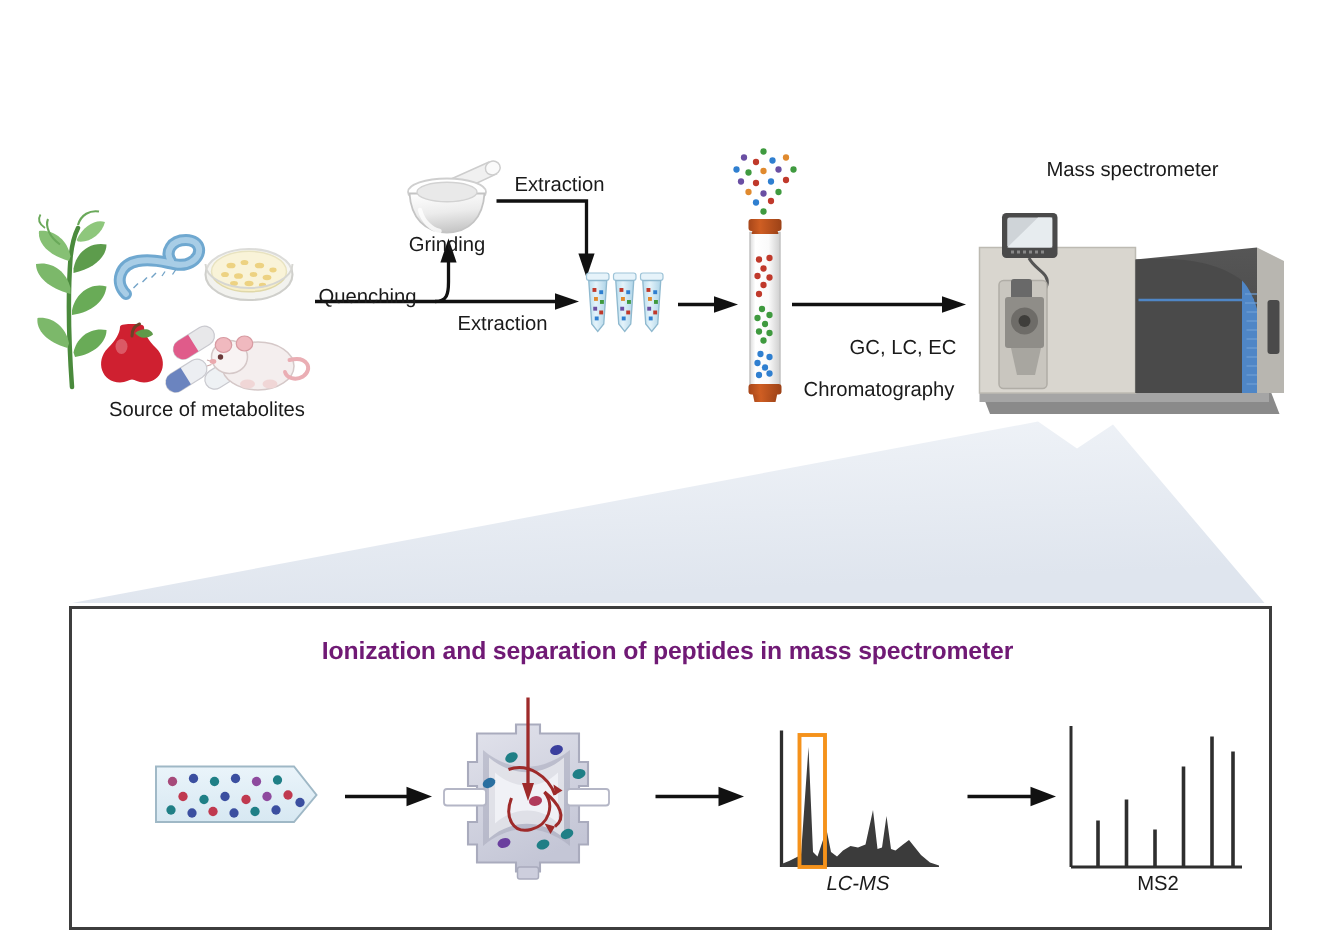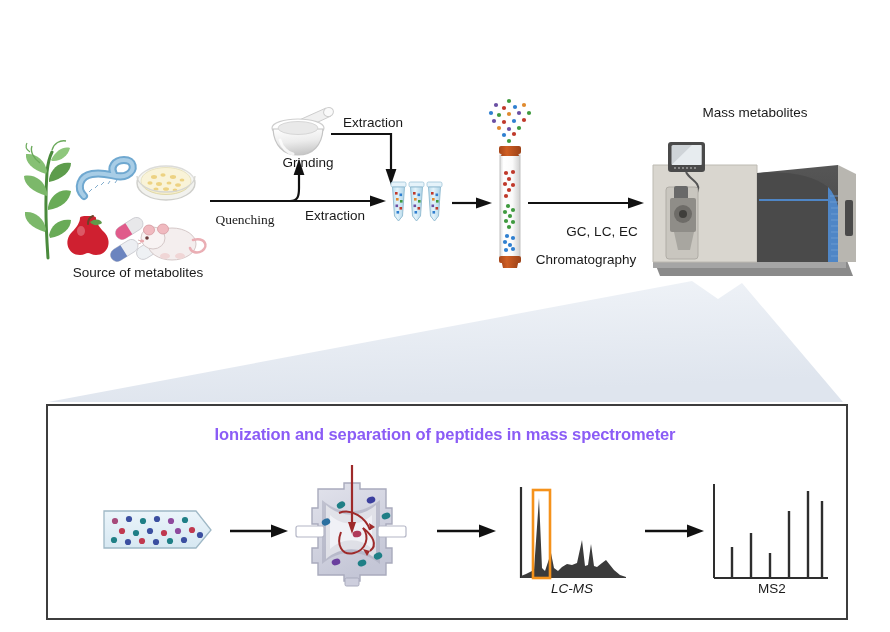--- a/index.html
+++ b/index.html
@@ -22,21 +22,21 @@
     line-height: 1.25;
   }
   .lbl.center { transform: translateX(-50%); text-align: center; }
 
   .panel-title {
     position: absolute;
     left: 445px; top: 425px;
     transform: translateX(-50%);
     font-size: 16.5px;
     font-weight: bold;
-    color: #8b5cf6;
+    color: #701a75;
     white-space: nowrap;
     letter-spacing: -0.1px;
   }
 
   .bottom-panel {
     position: absolute;
     left: 46px; top: 404px;
     width: 802px; height: 216px;
     border: 2px solid #3d3d3d;
     background: #ffffff;
@@ -454,33 +454,33 @@
         <line x1="789" y1="578" x2="789" y2="511"></line>
         <line x1="808" y1="578" x2="808" y2="491"></line>
         <line x1="822" y1="578" x2="822" y2="501"></line>
       </g>
     </g>
 
   </svg>
 
   <div class="lbl center" style="left:114px; top:265px;margin-left:24px;">Source of metabolites</div>
 
-  <div class="lbl center" style="left:308px; top:155px;">Grinding</div>
+  <div class="lbl center" style="left:298px; top:155px;">Grinding</div>
 
   <div class="lbl center" style="left:373px; top:115px;">Extraction</div>
 
-  <div class="lbl center" style="left:245px; top:212px;font-family:Liberation Serif, serif;">Quenching</div>
+  <div class="lbl center" style="left:245px; top:190px;">Quenching</div>
 
   <div class="lbl center" style="left:335px; top:208px;">Extraction</div>
 
   <div class="lbl center" style="left:586px; top:208px;margin-top:44px;">Chromatography</div>
 
   <div class="lbl center" style="left:602px; top:224px;">GC, LC, EC</div>
 
-  <div class="lbl center" style="left:755px; top:105px;">Mass metabolites</div>
+  <div class="lbl center" style="left:755px; top:105px;">Mass spectrometer</div>
 
   <div class="panel-title">Ionization and separation of peptides in mass spectrometer</div>
 
   <div class="lbl center" style="left:572px; top:581px;font-style:italic;">LC-MS</div>
 
   <div class="lbl center" style="left:772px; top:581px;text-align:right;">MS2</div>
 
 </div>
 
 </body></html>

